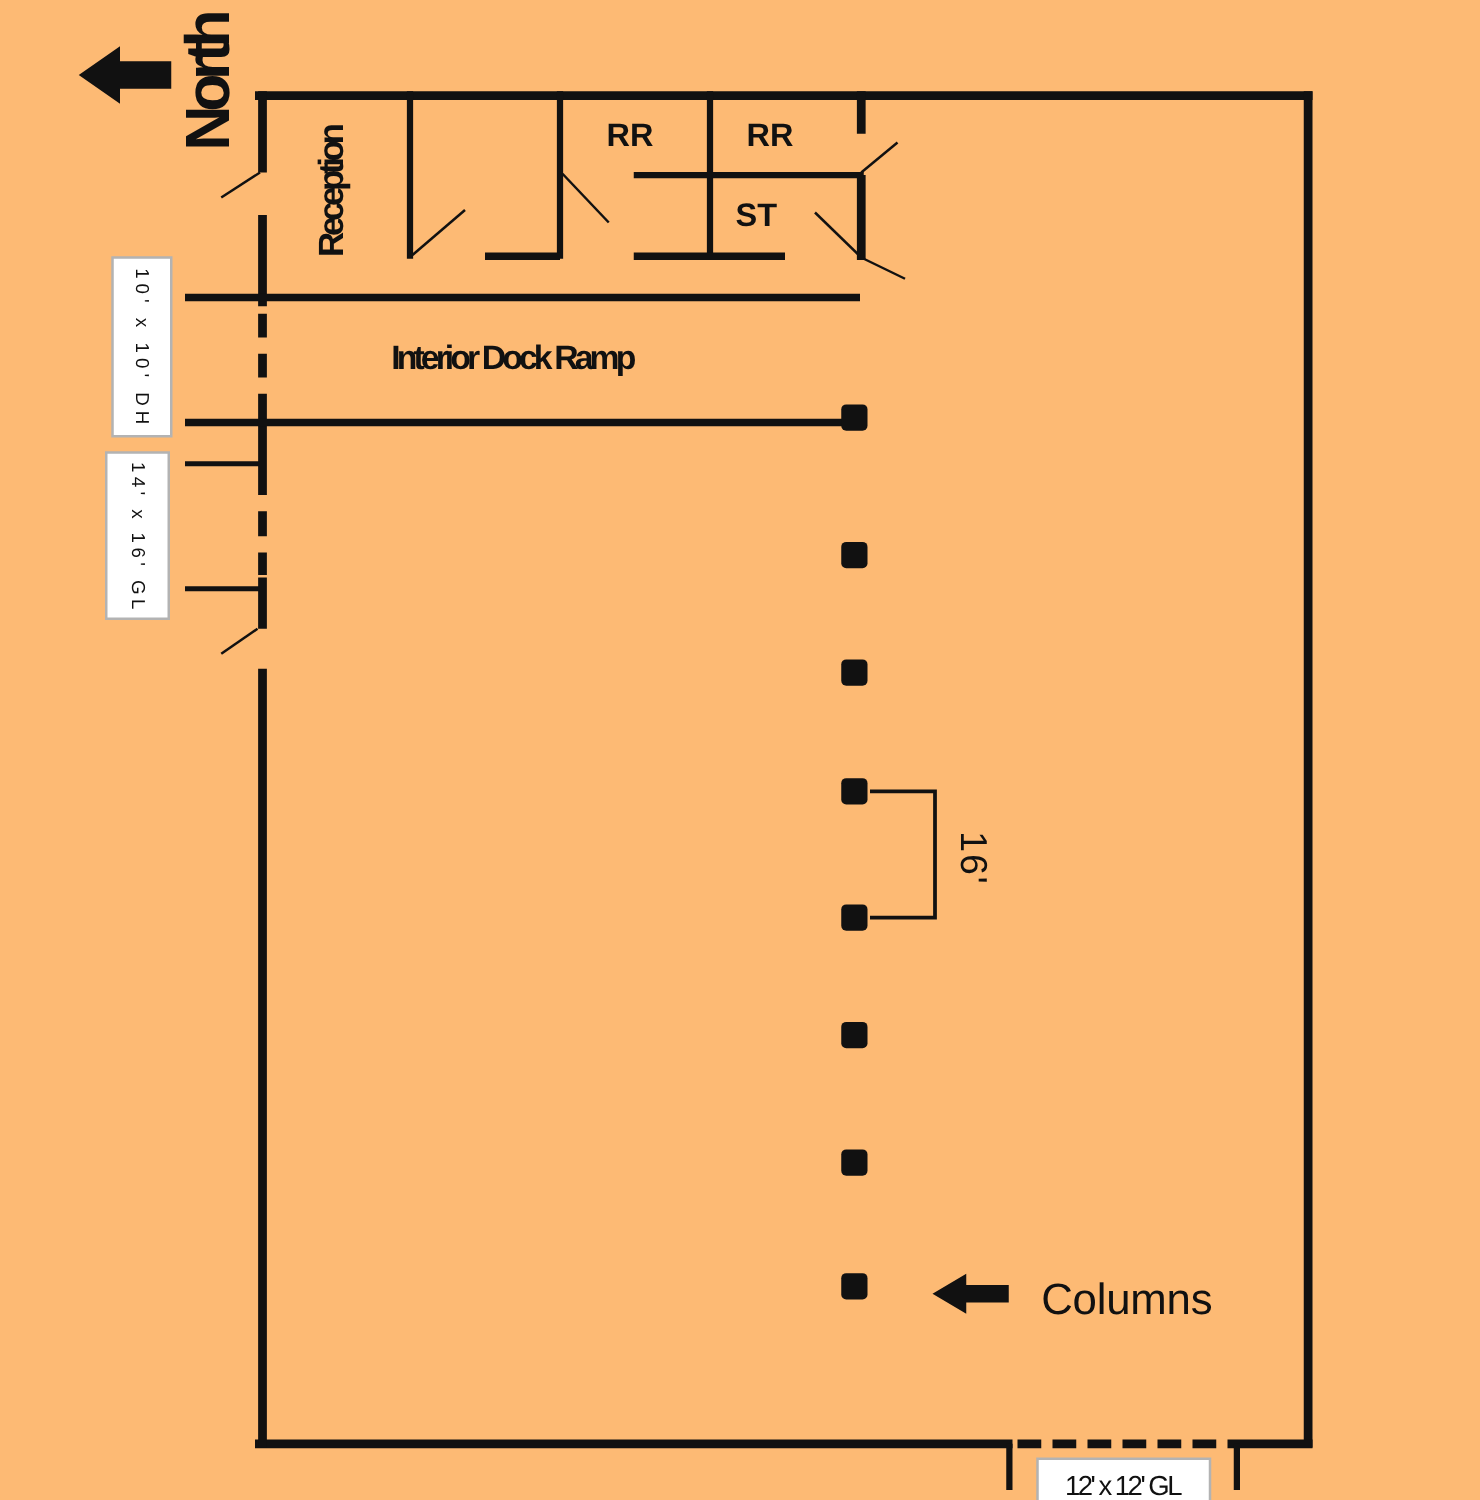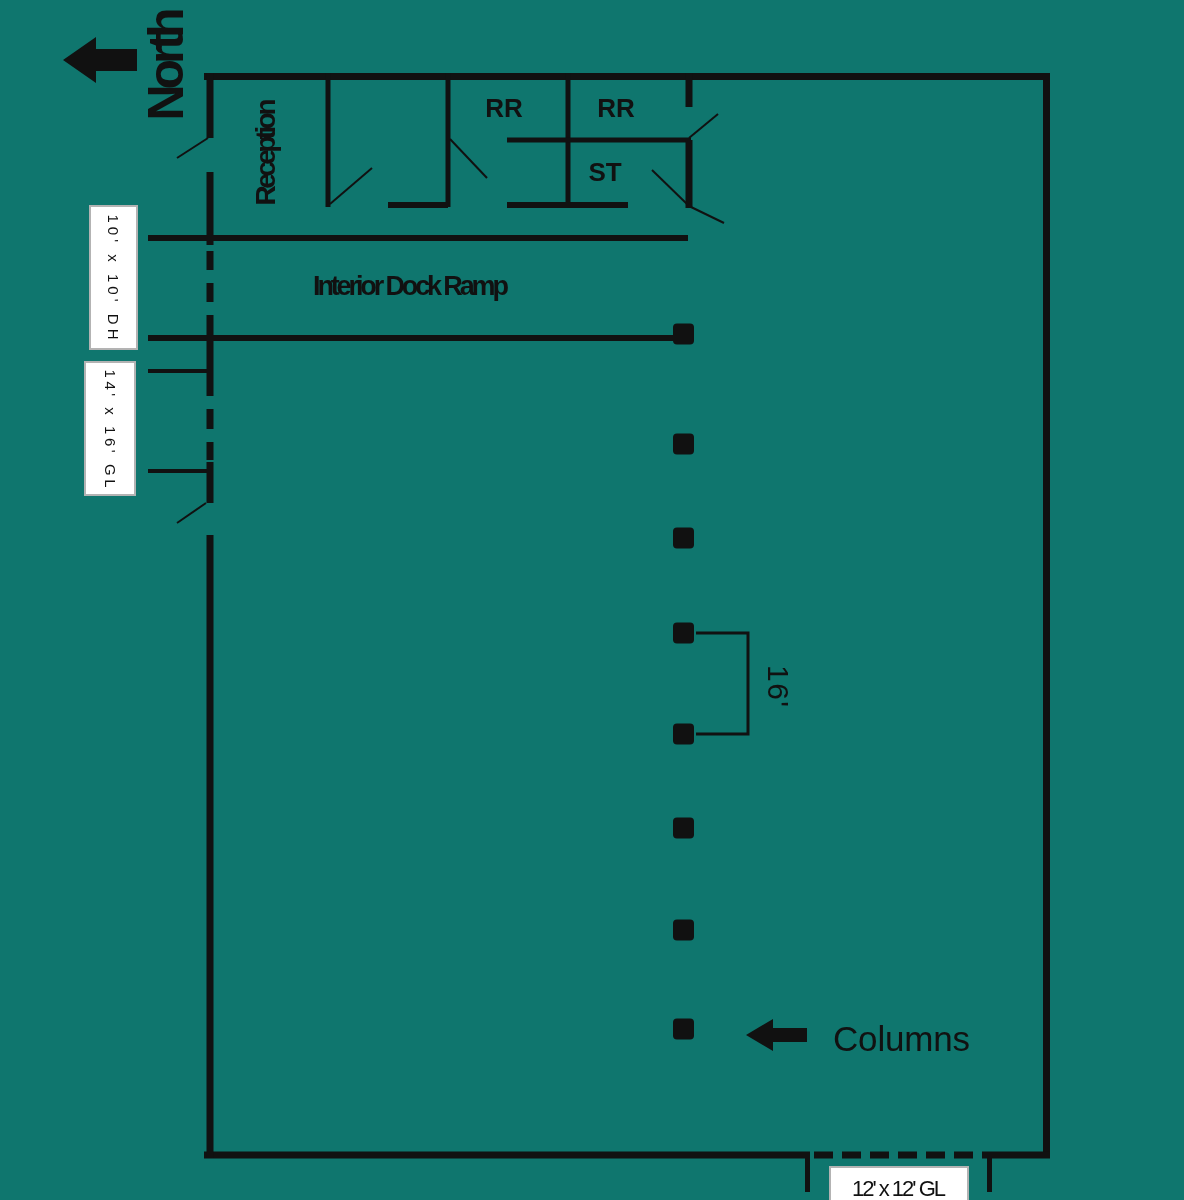--- a/index.html
+++ b/index.html
@@ -4,21 +4,21 @@
 <style>
   html, body {
     margin: 0;
     padding: 0;
     background: #ffffff;
   }
   #plan-canvas {
     position: relative;
     width: 1184px;
     height: 1200px;
-    background: #0f766e;
+    background: #fdba74;
     overflow: hidden;
   }
   svg text {
     font-family: "Liberation Sans", sans-serif;
     fill: #111111;
   }
   .wall        { stroke: #111111; fill: none; }
   .swing       { stroke: #111111; stroke-width: 2; fill: none; }
   .dim         { stroke: #111111; stroke-width: 3; fill: none; }
   .label-box   { fill: #ffffff; stroke: #b3b3b3; stroke-width: 2; }

